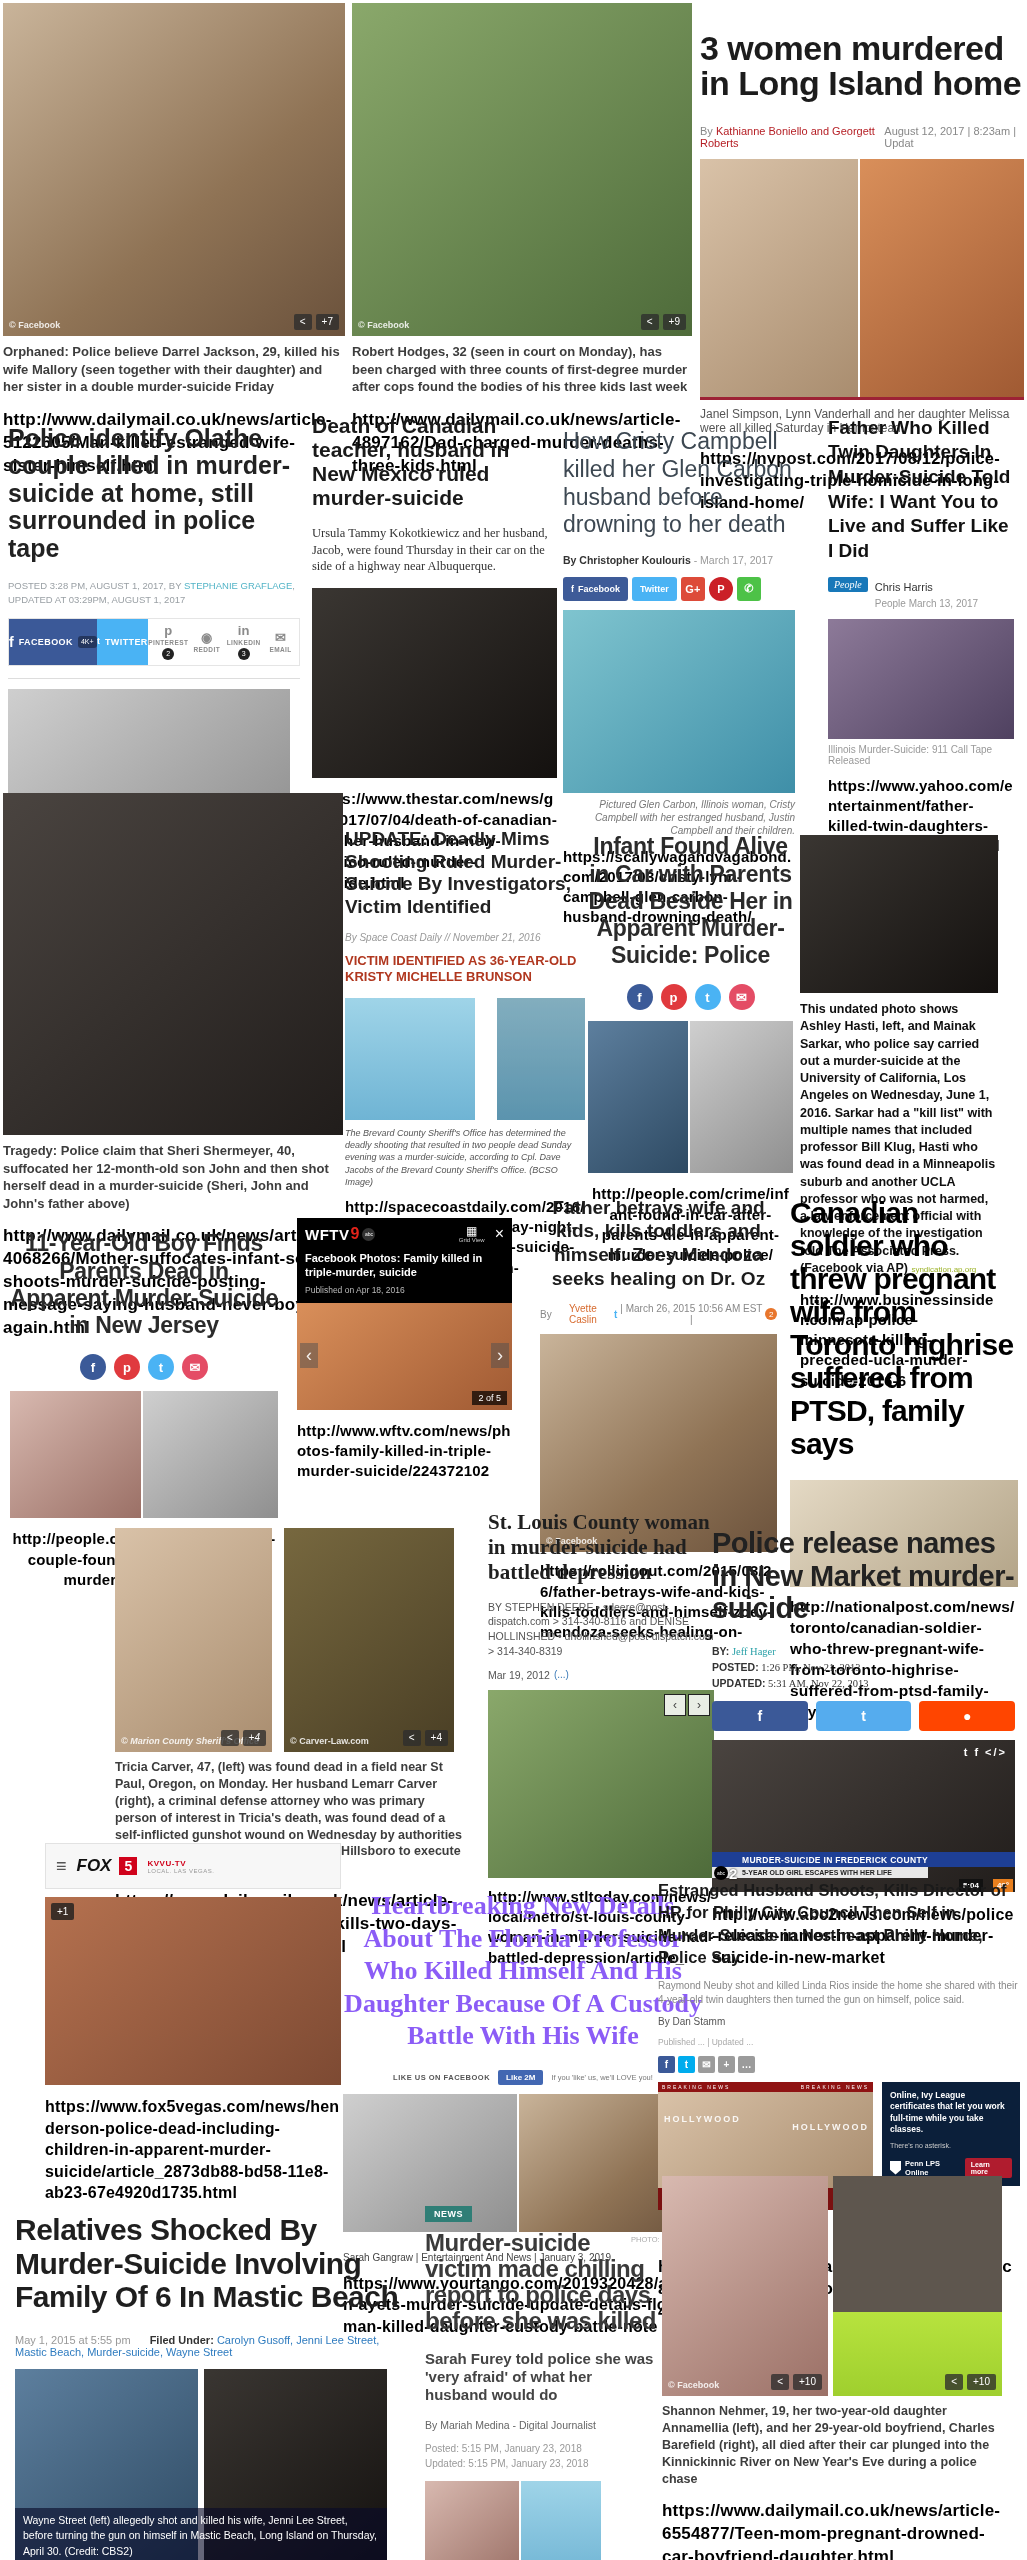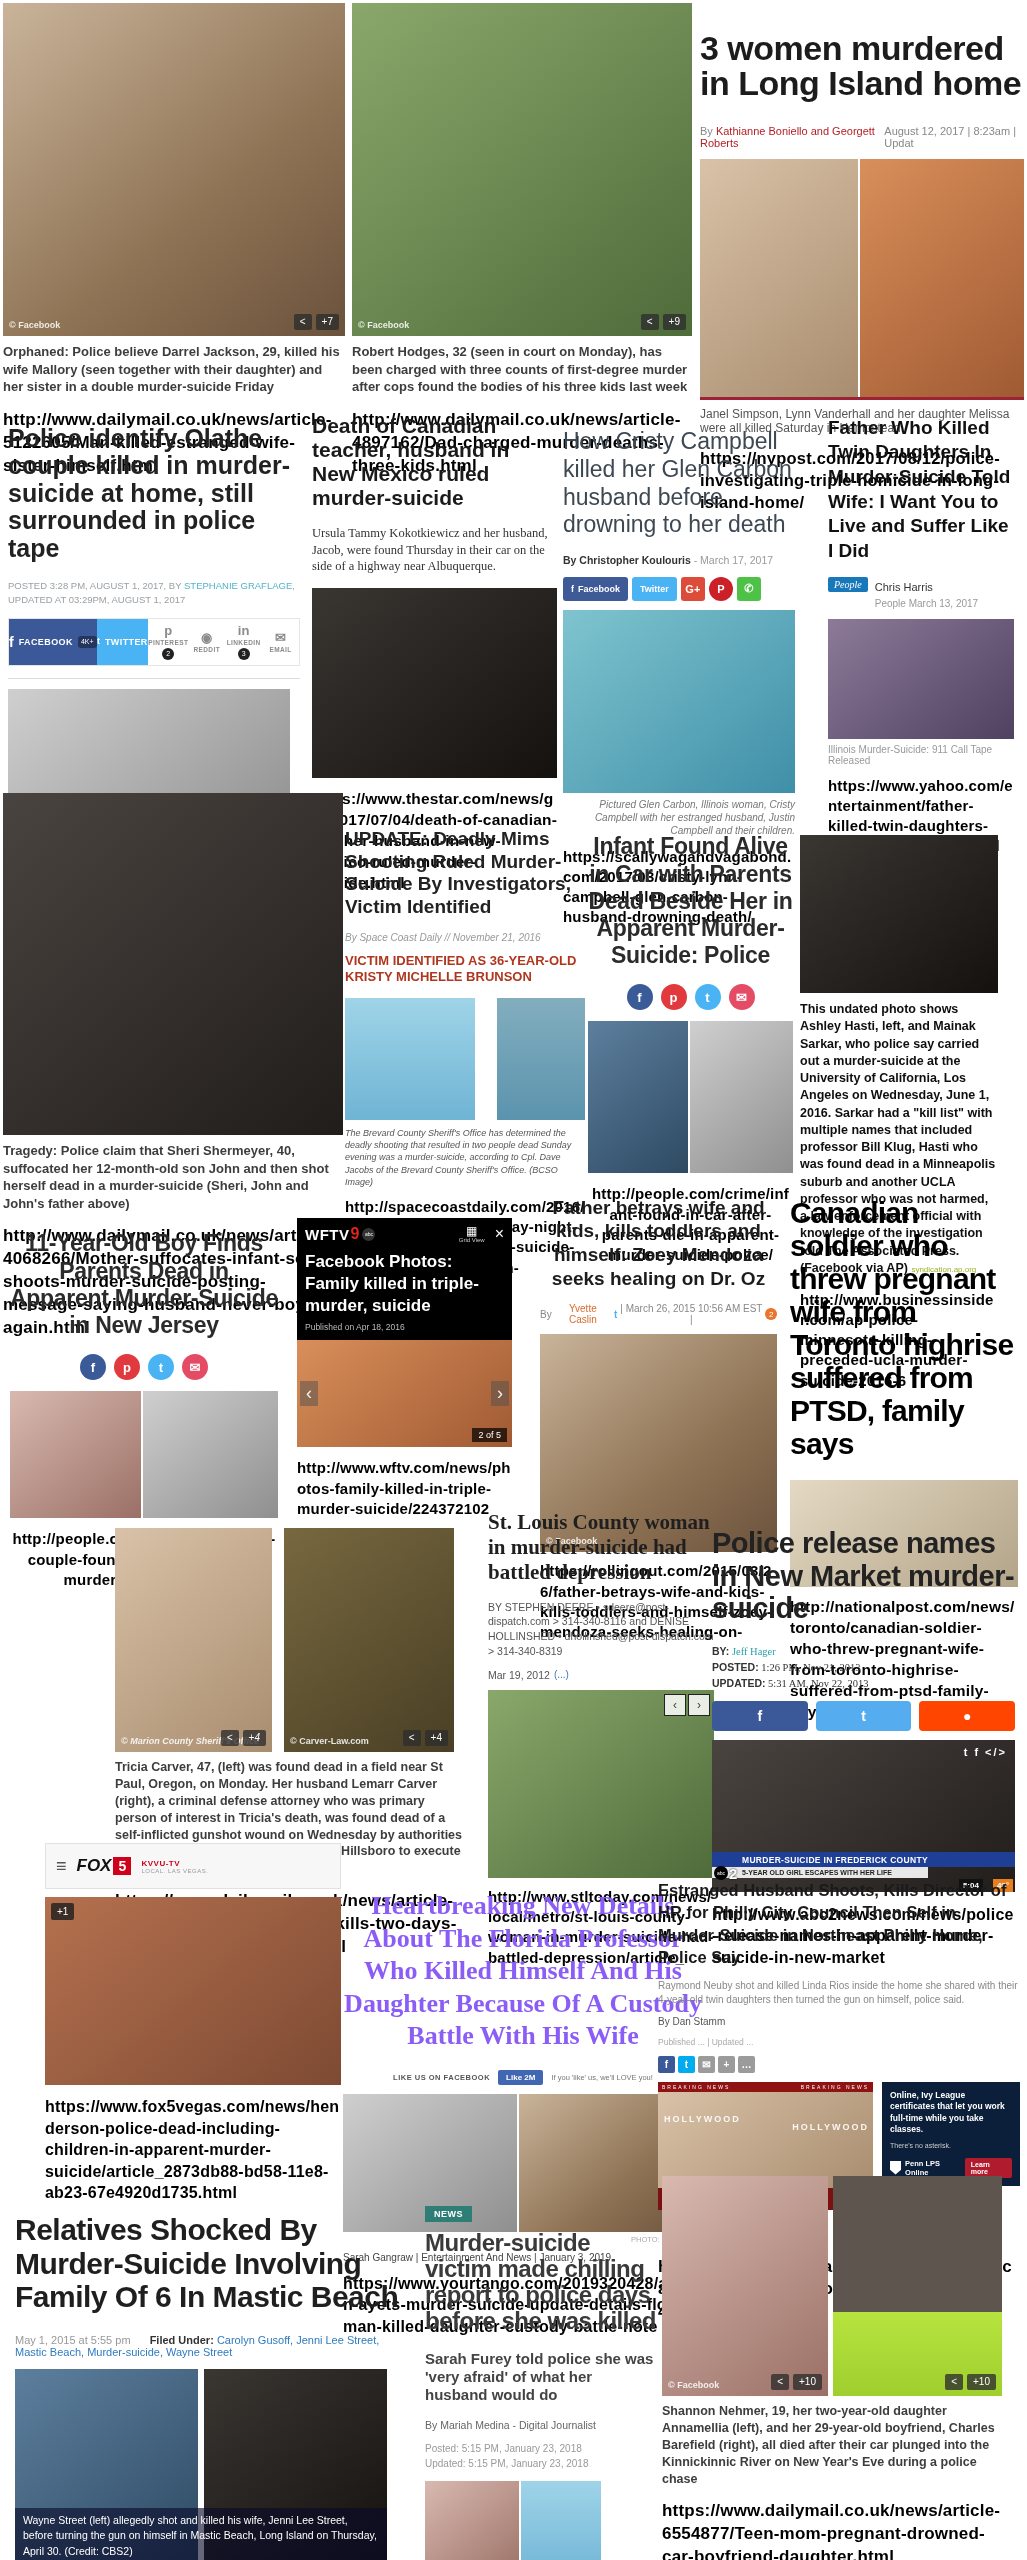--- a/index.html
+++ b/index.html
@@ -128,21 +128,21 @@
   #a-wftv{left:297px;top:1218px;width:215px;}
   .wf-head{background:#000;padding:7px 8px 8px;}
   .wf-top{display:flex;align-items:center;color:#fff;}
   .wf-call{font-size:15px;font-weight:700;letter-spacing:.5px;}
   .wf-9{color:#e2231a;font-size:16px;font-weight:700;margin-left:1px;}
   .wf-abc{width:13px;height:13px;border-radius:50%;background:#333;color:#fff;font-size:5px;display:flex;
           align-items:center;justify-content:center;margin-left:3px;}
   .wf-grid{margin-left:auto;text-align:center;color:#ccc;font-size:6px;}
   .wf-grid .g{font-size:12px;color:#fff;line-height:1;}
   .wf-x{color:#fff;font-size:16px;margin-left:10px;}
-  .wf-hl{color:#fff;font-size:17px;font-weight:700;line-height:1.3;margin-top:8px;}
+  .wf-hl{color:#fff;font-size:11px;font-weight:700;line-height:1.3;margin-top:8px;}
   .wf-pub{color:#bbb;font-size:8.5px;margin-top:5px;}
   #a-wftv .ph{height:107px;}
   .wf-count{position:absolute;right:5px;bottom:5px;background:rgba(0,0,0,.7);color:#fff;font-size:9px;padding:2px 6px;}
   .wf-chev{position:absolute;top:38%;color:rgba(255,255,255,.9);font-size:18px;background:rgba(80,80,80,.5);
            padding:2px 6px;}
   #a-wftv .u{font-size:15px;margin-top:11px;}
   
   #a-rollingout{left:540px;top:1183px;width:237px;text-align:center;}
   #a-rollingout .hl{font-size:19px;font-weight:700;color:#1c1c1c;line-height:1.25;}
   #a-rollingout .by{font-size:10px;color:#888;margin-top:7px;display:flex;justify-content:center;align-items:center;gap:3px;}
@@ -192,21 +192,21 @@
            align-items:center;justify-content:center;}
   .abc-2{color:#fff;font-size:15px;font-weight:700;text-shadow:0 0 2px #000;}
   .abc-time{position:absolute;right:2px;bottom:0;display:flex;gap:10px;font-size:8px;font-weight:700;}
   .abc-time .t{background:#111;color:#fff;padding:2px 4px;}
   .abc-time .w{background:#e87f1e;color:#fff;padding:2px 4px;}
   #a-abc2 .u{font-size:16px;margin-top:12px;}
   
   #a-fox5vegas{left:45px;top:1843px;width:296px;}
   .f5-head{background:#f7f7f7;border:1px solid #e2e2e2;height:44px;display:flex;align-items:center;gap:10px;padding:0 10px;}
   .f5-burger{font-size:18px;color:#555;}
-  .f5-logo{display:flex;align-items:center;gap:2px;}
+  .f5-logo{display:flex;align-items:center;gap:8px;}
   .f5-fox{font-size:17px;font-weight:900;font-style:italic;color:#111;}
   .f5-5{background:#d0021b;color:#fff;font-weight:900;font-size:14px;width:18px;height:18px;display:flex;
         align-items:center;justify-content:center;}
   .f5-sub .a{font-size:8px;font-weight:700;color:#d0021b;letter-spacing:.5px;}
   .f5-sub .b{font-size:6px;color:#999;letter-spacing:.5px;}
   #a-fox5vegas .hl{font-size:24px;font-weight:700;color:#1c1c1c;line-height:1.15;margin-top:9px;}
   #a-fox5vegas .ph{height:188px;margin-top:8px;}
   .f5-badge{position:absolute;left:6px;top:6px;background:rgba(30,30,30,.8);color:#fff;font-size:10px;
             padding:3px 6px;border-radius:2px;}
   #a-fox5vegas .u{font-size:16px;margin-top:11px;}

